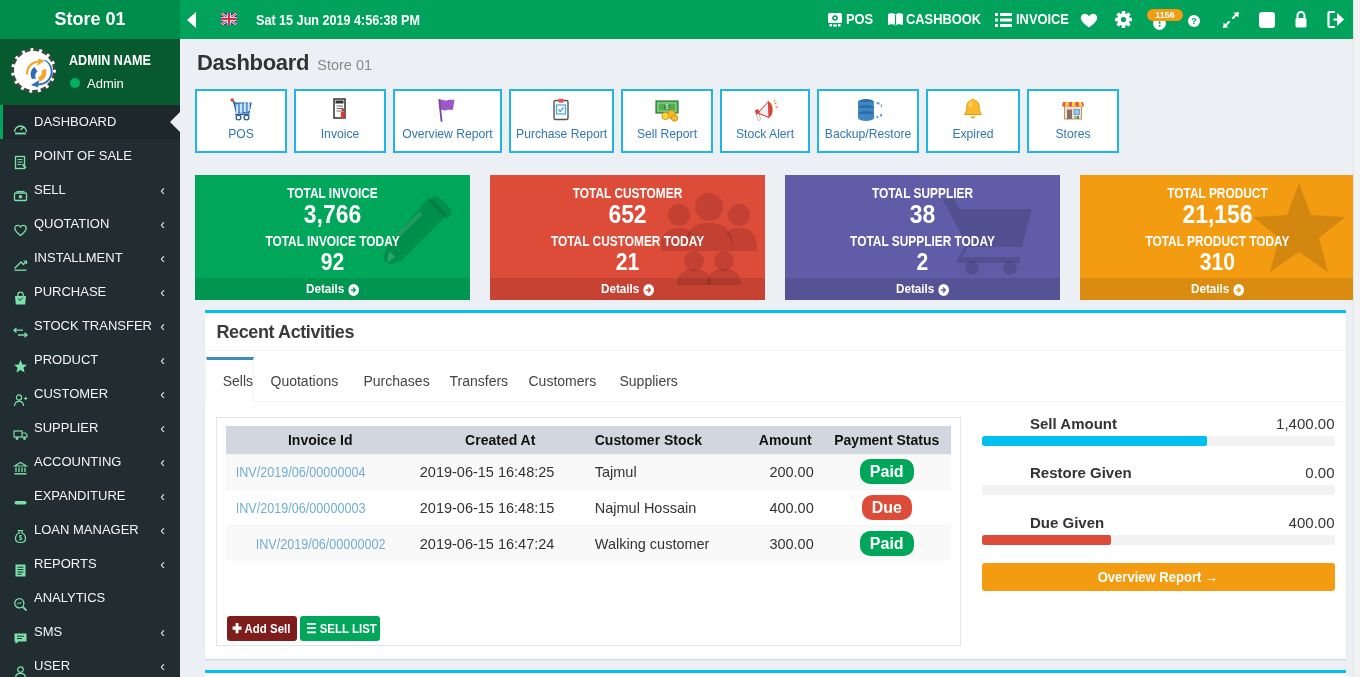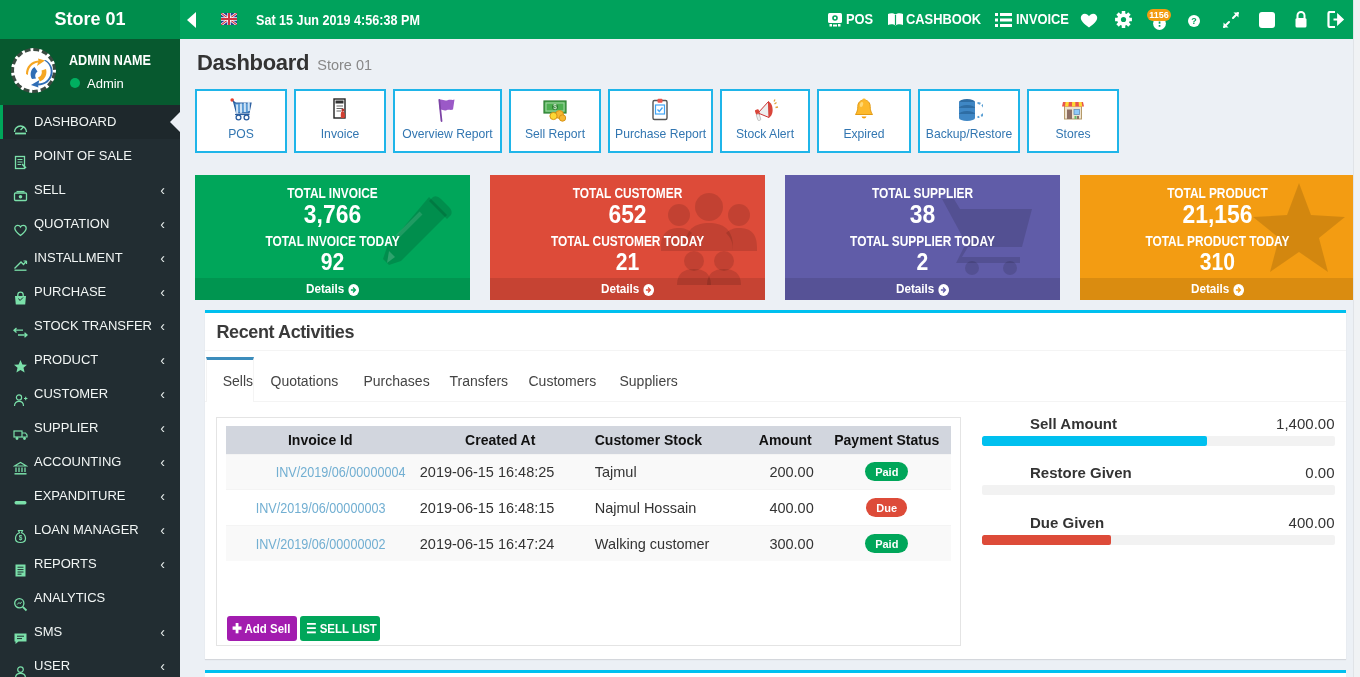--- a/index.html
+++ b/index.html
@@ -62,27 +62,27 @@
 #tabs .tab.on { background:#fff; border-top:3px solid #3c8dbc; border-right:1px solid #f4f4f4; border-left:1px solid #f4f4f4; line-height:42px; text-align:right; }
 
 
 #tblbox { position:absolute; left:11px; top:104.5px; width:745.5px; height:229px; border:1px solid #e4e4e4; }
 #tbl { width:725px; margin:8px auto 0; border-collapse:collapse; font-size:14.5px; color:#333; table-layout:fixed; }
 #tbl th { background:#d2d6de; color:#111; font-weight:bold; height:28px; font-size:14px; }
 #tbl td { height:35.8px; border-top:1px solid #f4f4f4; overflow:hidden; white-space:nowrap; }
 #tbl tr.odd td { background:#f9f9f9; }
 #tbl tr:first-child th { border-top:none; }
 #tbl a { color:#72afd2; text-decoration:none; display:inline-block; transform:scaleX(0.87); }
-.badge { display:inline-block; color:#fff; font-weight:bold; font-size:11px; border-radius:10px; padding:4px 10px 3px; }
+.badge { display:inline-block; color:#fff; font-weight:bold; font-size:16px; border-radius:10px; padding:4px 10px 3px; }
 .badge.g { background:#00a65a; }
 .badge.r { background:#dd4b39; }
 #btns { position:absolute; left:10px; top:198px; white-space:nowrap; }
 .btn { display:inline-block; color:#fff; font-size:13.5px; border-radius:3px; height:25px; line-height:25px; padding:0; text-align:center; font-weight:bold; }
 .btn .bx { display:inline-block; transform:scaleX(0.85); }
-.btn.cy { background:#a21caf; width:70px; }
+.btn.cy { background:#7f1d1d; width:70px; }
 .btn.gr { background:#00a65a; margin-left:3px; width:80px; }
 
 
 #rcol { position:absolute; left:777.5px; top:102px; width:352.5px; }
 .prow { position:relative; height:34px; margin-bottom:15.6px; }
 .prow .pl { font-size:15px; font-weight:bold; color:#333; line-height:18px;margin-left:48px; }
 .prow .pv { position:absolute; right:0; top:0; font-size:15px; color:#333; line-height:18px; }
 .pbar { margin-top:3px; height:10px; background:#f2f2f2; border-radius:2px; overflow:hidden; }
 .pbar .pf { height:10px; border-radius:2px; }
 #orbtn { margin-top:7px; height:28px; background:#f39c12; border-radius:3px; color:#fff; font-size:14.5px; font-weight:bold; text-align:center; line-height:28px; }
@@ -139,21 +139,21 @@
 <svg class="nico" style="left:1115px; top:11px;" width="17" height="17" viewBox="0 0 17 17">
       <path d="M16.92 6.76 L16.92 10.24 L14.55 10.27 L14.03 11.53 L15.69 13.22 L13.22 15.69 L11.53 14.03 L10.27 14.55 L10.24 16.92 L6.76 16.92 L6.73 14.55 L5.47 14.03 L3.78 15.69 L1.31 13.22 L2.97 11.53 L2.45 10.27 L0.08 10.24 L0.08 6.76 L2.45 6.73 L2.97 5.47 L1.31 3.78 L3.78 1.31 L5.47 2.97 L6.73 2.45 L6.76 0.08 L10.24 0.08 L10.27 2.45 L11.53 2.97 L13.22 1.31 L15.69 3.78 L14.03 5.47 L14.55 6.73 Z" fill="#fff" fill-rule="evenodd"></path>
       <circle cx="8.5" cy="8.5" r="2.6" fill="#00a25c"></circle>
     </svg>
 <g></g>
 <svg class="nico" style="left:1153px; top:17px;" width="13" height="13" viewBox="0 0 13 13">
       <circle cx="6.5" cy="6.5" r="6.4" fill="#fff"></circle>
       <rect x="5.7" y="4.5" width="1.7" height="2.2" fill="#00a25c"></rect>
       <rect x="5.7" y="8" width="1.7" height="1.7" fill="#00a25c"></rect>
     </svg>
-<div class="nico" style="left:1147px; top:9px; width:24px; height:12px; background:#f39c12; border-radius:6px; color:#fff; font-size:9px; font-weight:bold; text-align:center; line-height:12px;">1156</div>
+<div class="nico" style="left:1147px; top:9px; width:36px; height:12px; background:#f39c12; border-radius:6px; color:#fff; font-size:9px; font-weight:bold; text-align:center; line-height:12px;">1156</div>
 <svg class="nico" style="left:1188px; top:15px;" width="12" height="12" viewBox="0 0 12 12">
       <circle cx="6" cy="6" r="6" fill="#fff"></circle>
       <text x="6" y="9.4" text-anchor="middle" font-family="Liberation Sans" font-weight="bold" font-size="9" fill="#00a25c">?</text>
     </svg>
 <svg class="nico" style="left:1222px; top:11px;" width="18" height="18" viewBox="0 0 18 18">
       <g stroke="#fff" stroke-width="2" fill="#fff">
         <path d="M11 7 L16 2" stroke-linecap="round"></path>
         <path d="M16.5 1.5 L16.5 6.5 L11.5 1.5 Z" stroke="none"></path>
         <path d="M7 11 L2 16" stroke-linecap="round"></path>
         <path d="M1.5 16.5 L1.5 11.5 L6.5 16.5 Z" stroke="none"></path>
@@ -279,57 +279,57 @@
             <rect x="7" y="2" width="11" height="19" fill="#fff" stroke="#222" stroke-width="1.4"></rect>
             <rect x="8.5" y="3.5" width="8" height="3" fill="#333"></rect>
             <path d="M9.5 9 H16 M9.5 11.5 H16 M9.5 14 H14" stroke="#555" stroke-width="0.9"></path>
             <path d="M15 14 C18 15 18.5 18 17.5 21 L14 21 C13.5 18 13.5 15.5 15 14Z" fill="#d23f31"></path>
             <circle cx="16" cy="13" r="1.6" fill="#b5332a"></circle>
           </svg><span class="ql">Invoice</span></div>
     <div class="qcard" style="width:109px"><svg width="26" height="26" viewBox="0 0 26 26">
             <path d="M5 3 C8 1.5 10 4.5 13.5 3.2 C16.5 2.2 18.5 3.5 20.5 2.5 L19 12.5 C17 13.5 15 12.3 12.5 13.2 C9.5 14.3 8 11.8 5.8 12.8 Z" fill="#9b59c7"></path>
             <path d="M5.3 3 L7.5 24" stroke="#7d44a5" stroke-width="1.8" stroke-linecap="round"></path>
           </svg><span class="ql">Overview Report</span></div>
+    <div class="qcard" style="width:105px"><svg width="26" height="26" viewBox="0 0 26 26">
+            <rect x="6" y="3.5" width="14" height="19" rx="1.5" fill="#fff" stroke="#555" stroke-width="1.4"></rect>
+            <rect x="10.5" y="1.8" width="5" height="4" rx="1" fill="#e8554d"></rect>
+            <rect x="8.5" y="8" width="9" height="9" fill="none" stroke="#42a5f5" stroke-width="1.2"></rect>
+            <path d="M10.5 12.5 L12.3 14.5 L15.5 10.5" stroke="#42a5f5" stroke-width="1.3" fill="none"></path>
+          </svg><span class="ql">Purchase Report</span></div>
     <div class="qcard" style="width:92px"><svg width="28" height="26" viewBox="0 0 28 26">
             <rect x="3" y="4" width="22" height="12" fill="#4caf50" stroke="#2e7d32" stroke-width="1.2"></rect>
             <rect x="5" y="6" width="18" height="8" fill="none" stroke="#a5d6a7" stroke-width="1"></rect>
             <circle cx="14" cy="10" r="3" fill="#2e7d32"></circle>
             <text x="14" y="12.3" font-size="6.5" fill="#c8e6c9" text-anchor="middle" font-weight="bold" font-family="Liberation Sans">$</text>
             <circle cx="18.5" cy="17.5" r="4" fill="#f7b731" stroke="#d99518" stroke-width="1"></circle>
             <circle cx="12.5" cy="19" r="3.6" fill="#fdd835" stroke="#d99518" stroke-width="1"></circle>
             <circle cx="21.5" cy="21" r="3.2" fill="#f7b731" stroke="#d99518" stroke-width="1"></circle>
           </svg><span class="ql">Sell Report</span></div>
-    <div class="qcard" style="width:105px"><svg width="26" height="26" viewBox="0 0 26 26">
-            <rect x="6" y="3.5" width="14" height="19" rx="1.5" fill="#fff" stroke="#555" stroke-width="1.4"></rect>
-            <rect x="10.5" y="1.8" width="5" height="4" rx="1" fill="#e8554d"></rect>
-            <rect x="8.5" y="8" width="9" height="9" fill="none" stroke="#42a5f5" stroke-width="1.2"></rect>
-            <path d="M10.5 12.5 L12.3 14.5 L15.5 10.5" stroke="#42a5f5" stroke-width="1.3" fill="none"></path>
-          </svg><span class="ql">Purchase Report</span></div>
     <div class="qcard" style="width:90px"><svg width="28" height="26" viewBox="0 0 28 26">
             <path d="M7 16 L18 20.5 L17.5 4.5 Z" fill="#eee" stroke="#c33" stroke-width="1"></path>
             <path d="M17.5 4.5 C21 6 22 11 21.5 15 C21 18 19.5 20 18 20.5" fill="#d9453a"></path>
             <rect x="4.5" y="12.5" width="4" height="6" rx="1" transform="rotate(-18 6.5 15.5)" fill="#d9453a"></rect>
             <rect x="6" y="17" width="3" height="6.5" rx="1" transform="rotate(-18 7.5 20)" fill="#eee" stroke="#bbb" stroke-width="0.8"></rect>
             <path d="M23.5 7 L25.5 5.5 M24.5 10.5 L27 10 M23 4.5 L24 2.5" stroke="#e2a23b" stroke-width="1.3"></path>
           </svg><span class="ql">Stock Alert</span></div>
-    <div class="qcard" style="width:94px"><svg width="26" height="26" viewBox="0 0 26 26">
-            <path d="M13 3 C9 3 6.8 6 6.8 9.5 C6.8 14.5 5 16.5 4.5 17.5 L21.5 17.5 C21 16.5 19.2 14.5 19.2 9.5 C19.2 6 17 3 13 3 Z" fill="#fdb92c" stroke="#e29a13" stroke-width="1"></path>
-            <ellipse cx="13" cy="2.8" rx="1.6" ry="1.4" fill="#fdb92c"></ellipse>
-            <path d="M10.5 19.5 a2.6 2.6 0 0 0 5 0 Z" fill="#f59e0b"></path>
-            <ellipse cx="10.5" cy="7.5" rx="1.6" ry="2.6" fill="#ffd875" transform="rotate(18 10.5 7.5)"></ellipse>
-          </svg><span class="ql">Expired</span></div>
     <div class="qcard" style="width:102px"><svg width="28" height="26" viewBox="0 0 28 26">
             <ellipse cx="12" cy="5" rx="8" ry="3" fill="#2e6da4"></ellipse>
             <path d="M4 5 V11 A8 3 0 0 0 20 11 V5" fill="#3f87c5"></path>
             <ellipse cx="12" cy="11" rx="8" ry="3" fill="#2e6da4"></ellipse>
             <path d="M4 11 V17 A8 3 0 0 0 20 17 V11" fill="#3f87c5"></path>
             <ellipse cx="12" cy="17" rx="8" ry="3" fill="#2e6da4"></ellipse>
             <path d="M4 17 V21 A8 3 0 0 0 20 21 V17" fill="#3f87c5"></path>
             <path d="M22.5 6 a5 5 0 0 1 0 14" fill="none" stroke="#5a9fd4" stroke-width="2.2" stroke-dasharray="3 2"></path>
           </svg><span class="ql">Backup/Restore</span></div>
+    <div class="qcard" style="width:94px"><svg width="26" height="26" viewBox="0 0 26 26">
+            <path d="M13 3 C9 3 6.8 6 6.8 9.5 C6.8 14.5 5 16.5 4.5 17.5 L21.5 17.5 C21 16.5 19.2 14.5 19.2 9.5 C19.2 6 17 3 13 3 Z" fill="#fdb92c" stroke="#e29a13" stroke-width="1"></path>
+            <ellipse cx="13" cy="2.8" rx="1.6" ry="1.4" fill="#fdb92c"></ellipse>
+            <path d="M10.5 19.5 a2.6 2.6 0 0 0 5 0 Z" fill="#f59e0b"></path>
+            <ellipse cx="10.5" cy="7.5" rx="1.6" ry="2.6" fill="#ffd875" transform="rotate(18 10.5 7.5)"></ellipse>
+          </svg><span class="ql">Expired</span></div>
     <div class="qcard" style="width:92px"><svg width="26" height="26" viewBox="0 0 26 26">
             <rect x="4.5" y="9" width="17" height="13" fill="#efe3cf" stroke="#b59a6a" stroke-width="1"></rect>
             <path d="M3 5 H23 L24 9.5 H2 Z" fill="#e8554d"></path>
             <path d="M5.6 5 L5 9.5 H8.4 L8.9 5 Z M12.1 5 L12 9.5 H15.4 L15.3 5 Z M18.6 5 L19 9.5 H22.3 L21.6 5 Z" fill="#fdd835"></path>
             <rect x="7" y="12.5" width="5" height="9.5" fill="#8d6e63"></rect>
             <rect x="14" y="12.5" width="5.5" height="5" fill="#90caf9" stroke="#5f8fbf" stroke-width="0.8"></rect>
             <rect x="14.5" y="19" width="2" height="3" fill="#66bb6a"></rect>
             <rect x="17" y="19" width="2" height="3" fill="#8d6e63"></rect>
           </svg><span class="ql">Stores</span></div>
   </div>
@@ -422,28 +422,28 @@
       <table id="tbl">
         <tbody>
               <tr>
                 <th style="width:189px">Invoice Id</th>
                 <th style="width:171px">Created At</th>
                 <th style="width:162px; text-align:left; padding-left:9px;">Customer Stock</th>
                 <th style="width:75px">Amount</th>
                 <th style="width:128px">Payment Status</th>
               </tr>
         <tr class="odd">
-                <td style="text-align:right"><a>INV/2019/06/00000004</a></td>
+                <td style="text-align:left"><a>INV/2019/06/00000004</a></td>
                 <td style="padding-left:5px">2019-06-15 16:48:25</td>
                 <td style="padding-left:9px">Tajmul</td>
                 <td style="text-align:right; padding-right:9px">200.00</td>
                 <td style="text-align:center"><span class="badge g">Paid</span></td>
               </tr>
         <tr>
-                <td style="text-align:center"><a>INV/2019/06/00000003</a></td>
+                <td style=""><a>INV/2019/06/00000003</a></td>
                 <td style="padding-left:5px">2019-06-15 16:48:15</td>
                 <td style="padding-left:9px">Najmul Hossain</td>
                 <td style="text-align:right; padding-right:9px">400.00</td>
                 <td style="text-align:center"><span class="badge r">Due</span></td>
               </tr>
         <tr class="odd">
                 <td style="text-align:center"><a>INV/2019/06/00000002</a></td>
                 <td style="padding-left:5px">2019-06-15 16:47:24</td>
                 <td style="padding-left:9px">Walking customer</td>
                 <td style="text-align:right; padding-right:9px">300.00</td>
@@ -466,20 +466,21 @@
             <div class="pv">0.00</div>
             <div class="pbar"></div>
           </div>
       <div class="prow">
             <div class="pl">Due Given</div>
             <div class="pv">400.00</div>
             <div class="pbar">
               <div class="pf" style="width:36.5%; background:#dd4b39;"></div>
             </div>
           </div>
+      <div id="orbtn"><span style="display:inline-block; transform:scaleX(0.9);">Overview Report →</span></div>
     </div>
   </div>
 
   <div id="panel2"></div>
 </div>
 
 <div id="strip"></div>
 
 </div>
 

